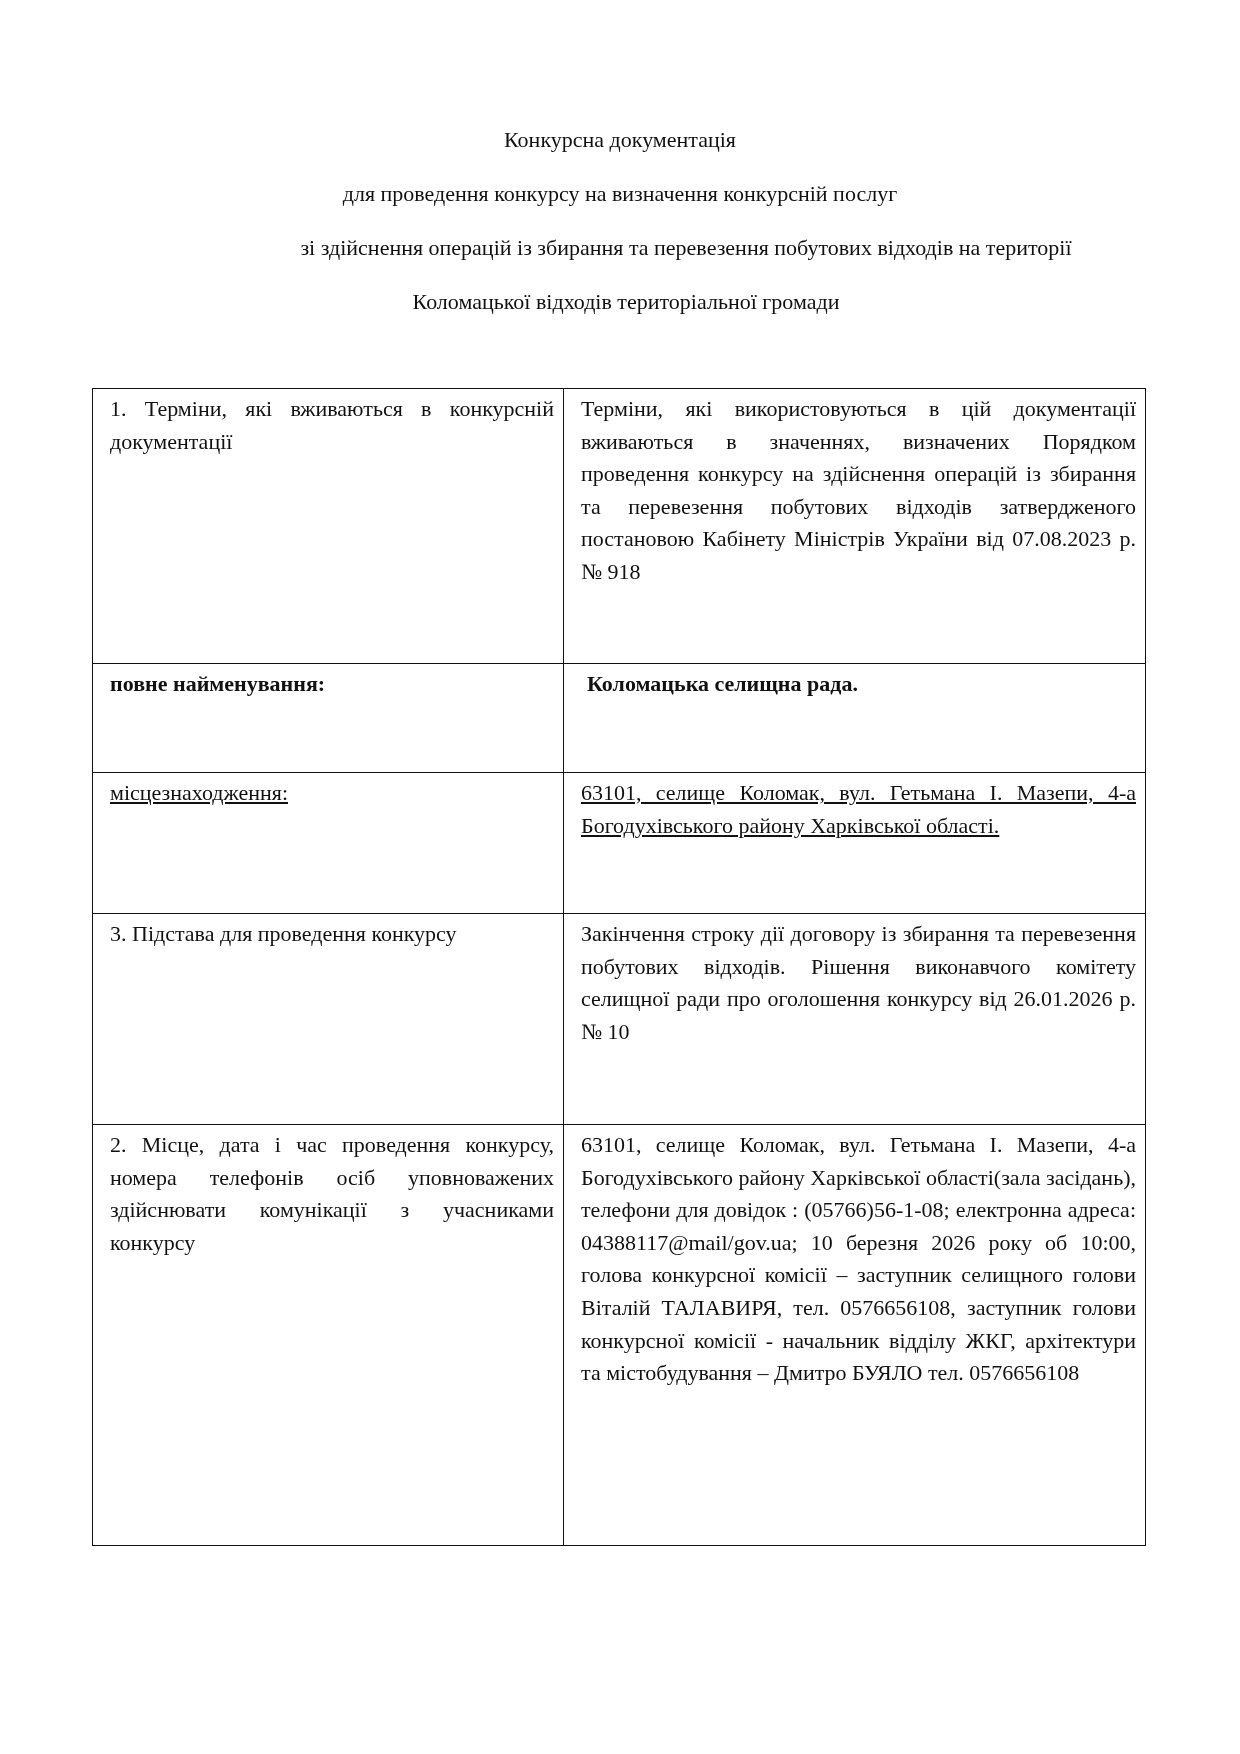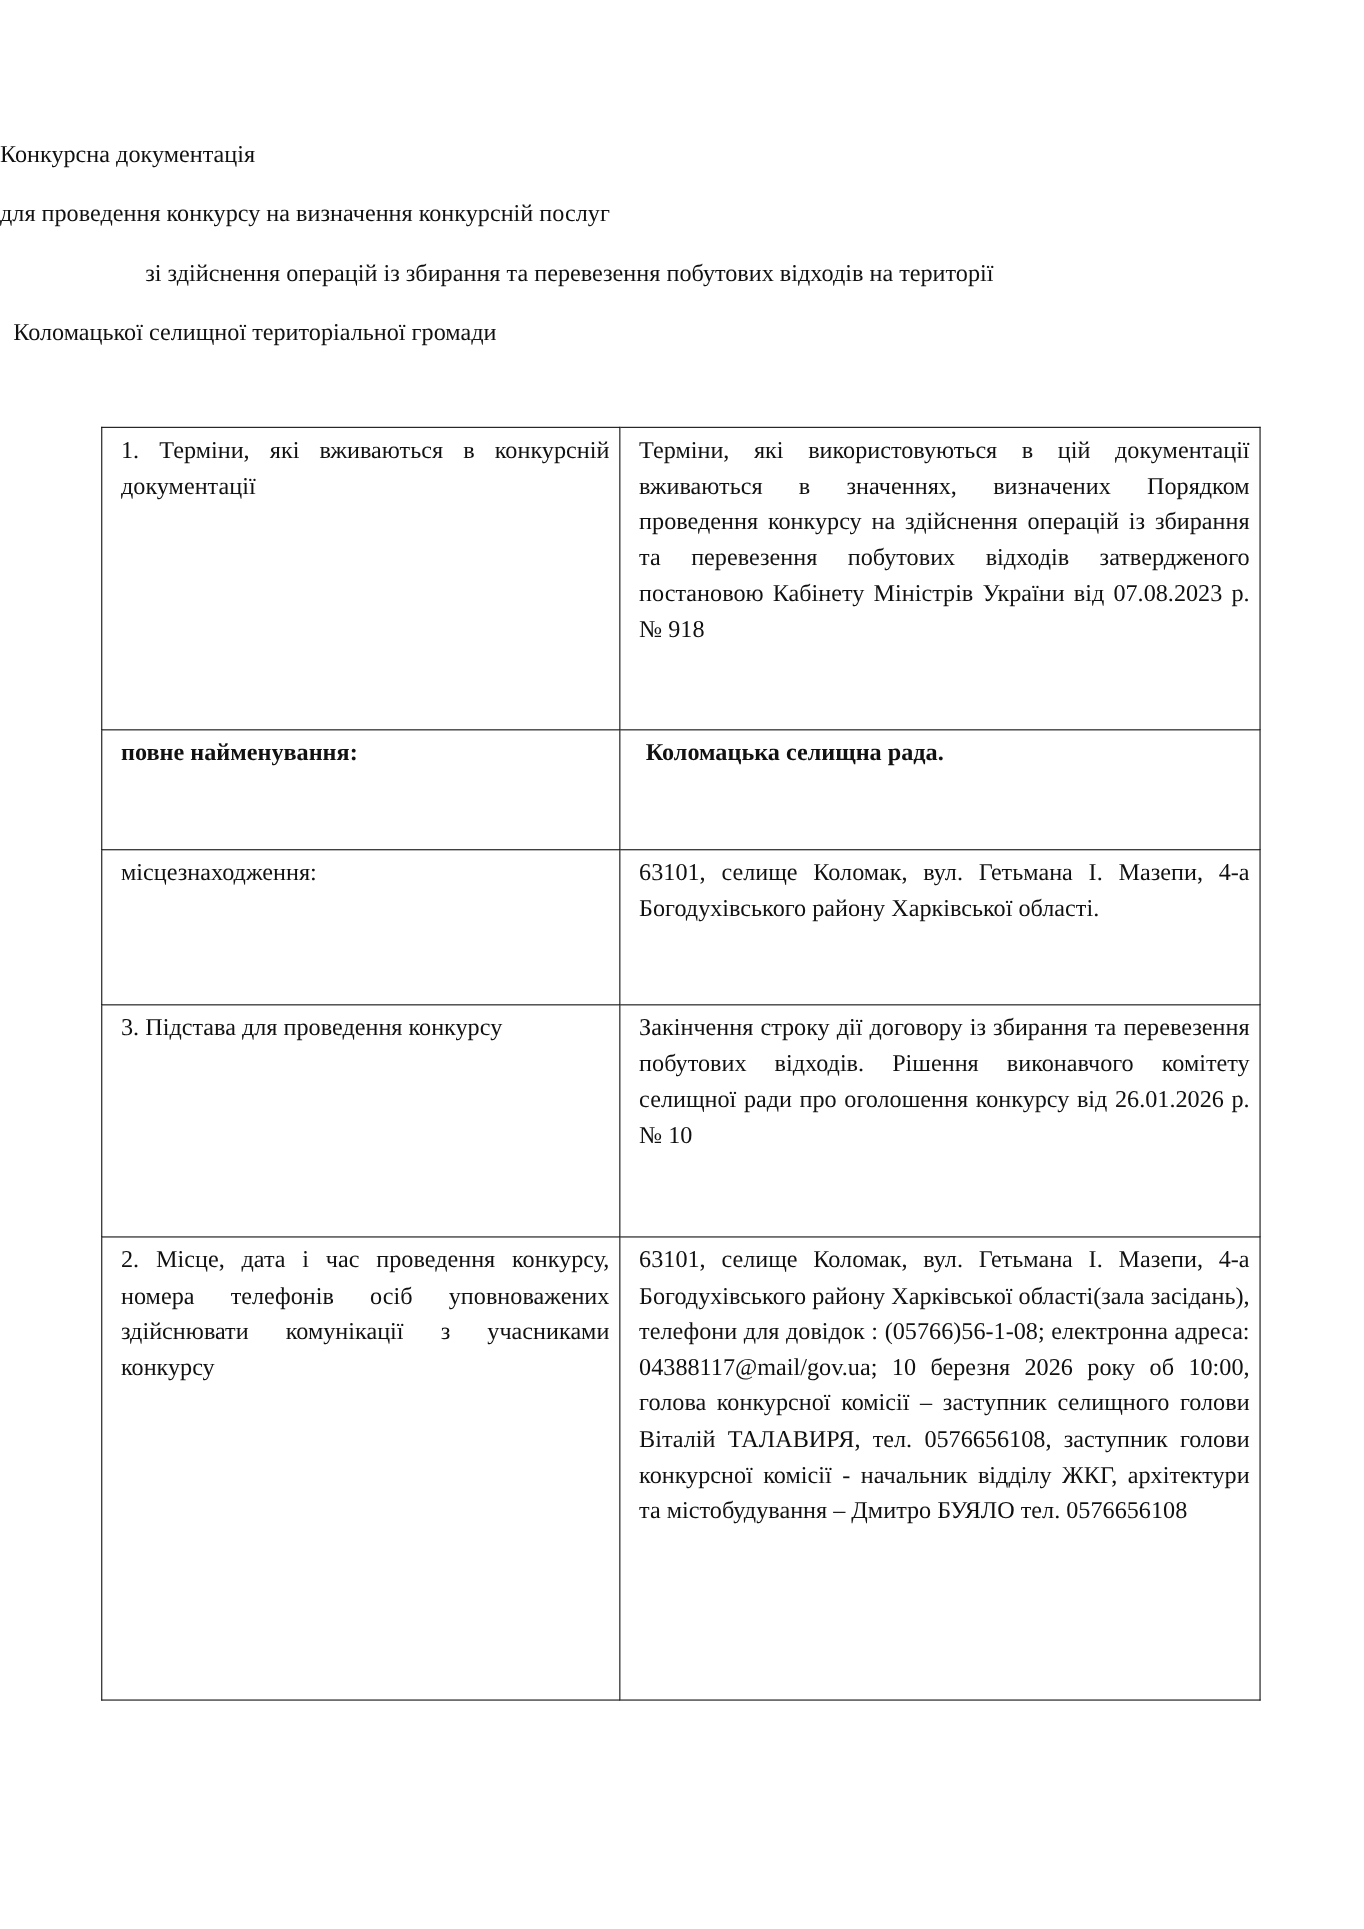--- a/index.html
+++ b/index.html
@@ -3,21 +3,21 @@
 <meta charset="utf-8">
 <style>
   html, body { margin: 0; padding: 0; background: #ffffff; }
   body {
     width: 1240px; height: 1754px; position: relative; overflow: hidden;
     font-family: "Liberation Serif", "DejaVu Serif", serif;
     color: #111111;
   }
   .heading {
     position: absolute; left: 0; width: 1240px; top: 113px;
-    text-align: left;
+    text-align: center;
   }
   .heading .line {
     font-size: 22px; line-height: 54px; height: 54px; white-space: nowrap;
   }
   .heading .line.l3 { padding-left: 132px; }
   .heading .line.l4 { padding-left: 12px; }
   .heading .line.l1 { padding-left: 0; }
   table.doc {
     position: absolute; left: 92px; top: 388px;
     width: 1028px; border-collapse: collapse; table-layout: fixed;
@@ -27,34 +27,34 @@
     vertical-align: top;
     font-size: 22px; line-height: 32.6px;
     padding: 4px 9px 0 17px;
     text-align: justify;
   }
   table.doc td.left { width: 444px; }
   table.doc td.right { width: 555px; }
   tr.r1 td { height: 270px; }
   tr.r2 td { height: 84px; }
   tr.r3 td { height: 104px; font-weight: bold; }
-  tr.r4 td { height: 136px; }
+  tr.r4 td { height: 136px; text-decoration: underline; }
   tr.r5 td { height: 206px; }
   tr.r6 td { height: 416px; }
   .indent { padding-left: 6px; display: inline-block; }
   .cell-text { display: block; text-align: justify; text-align-last: left; }
 </style>
 </head>
 <body>
 
 <div class="heading">
   <div class="line l1">Конкурсна документація</div>
   <div class="line l2">для проведення конкурсу на визначення конкурсній послуг</div>
   <div class="line l3">зі здійснення операцій із збирання та перевезення побутових відходів на території</div>
-  <div class="line l4">Коломацької селищної  територіальної громади</div>
+  <div class="line l4">Коломацької відходів  територіальної громади</div>
 </div>
 
 <table class="doc">
   <tbody>
     <tr class="r1">
       <td class="left">
           <span class="cell-text">1. Терміни, які вживаються в конкурсній документації</span>
         </td>
       <td class="right">
           <span class="cell-text">Терміни, які використовуються в цій документації вживаються в значеннях, визначених Порядком проведення конкурсу на здійснення операцій із збирання та перевезення побутових відходів затвердженого постановою Кабінету Міністрів України від 07.08.2023 р. № 918</span>

